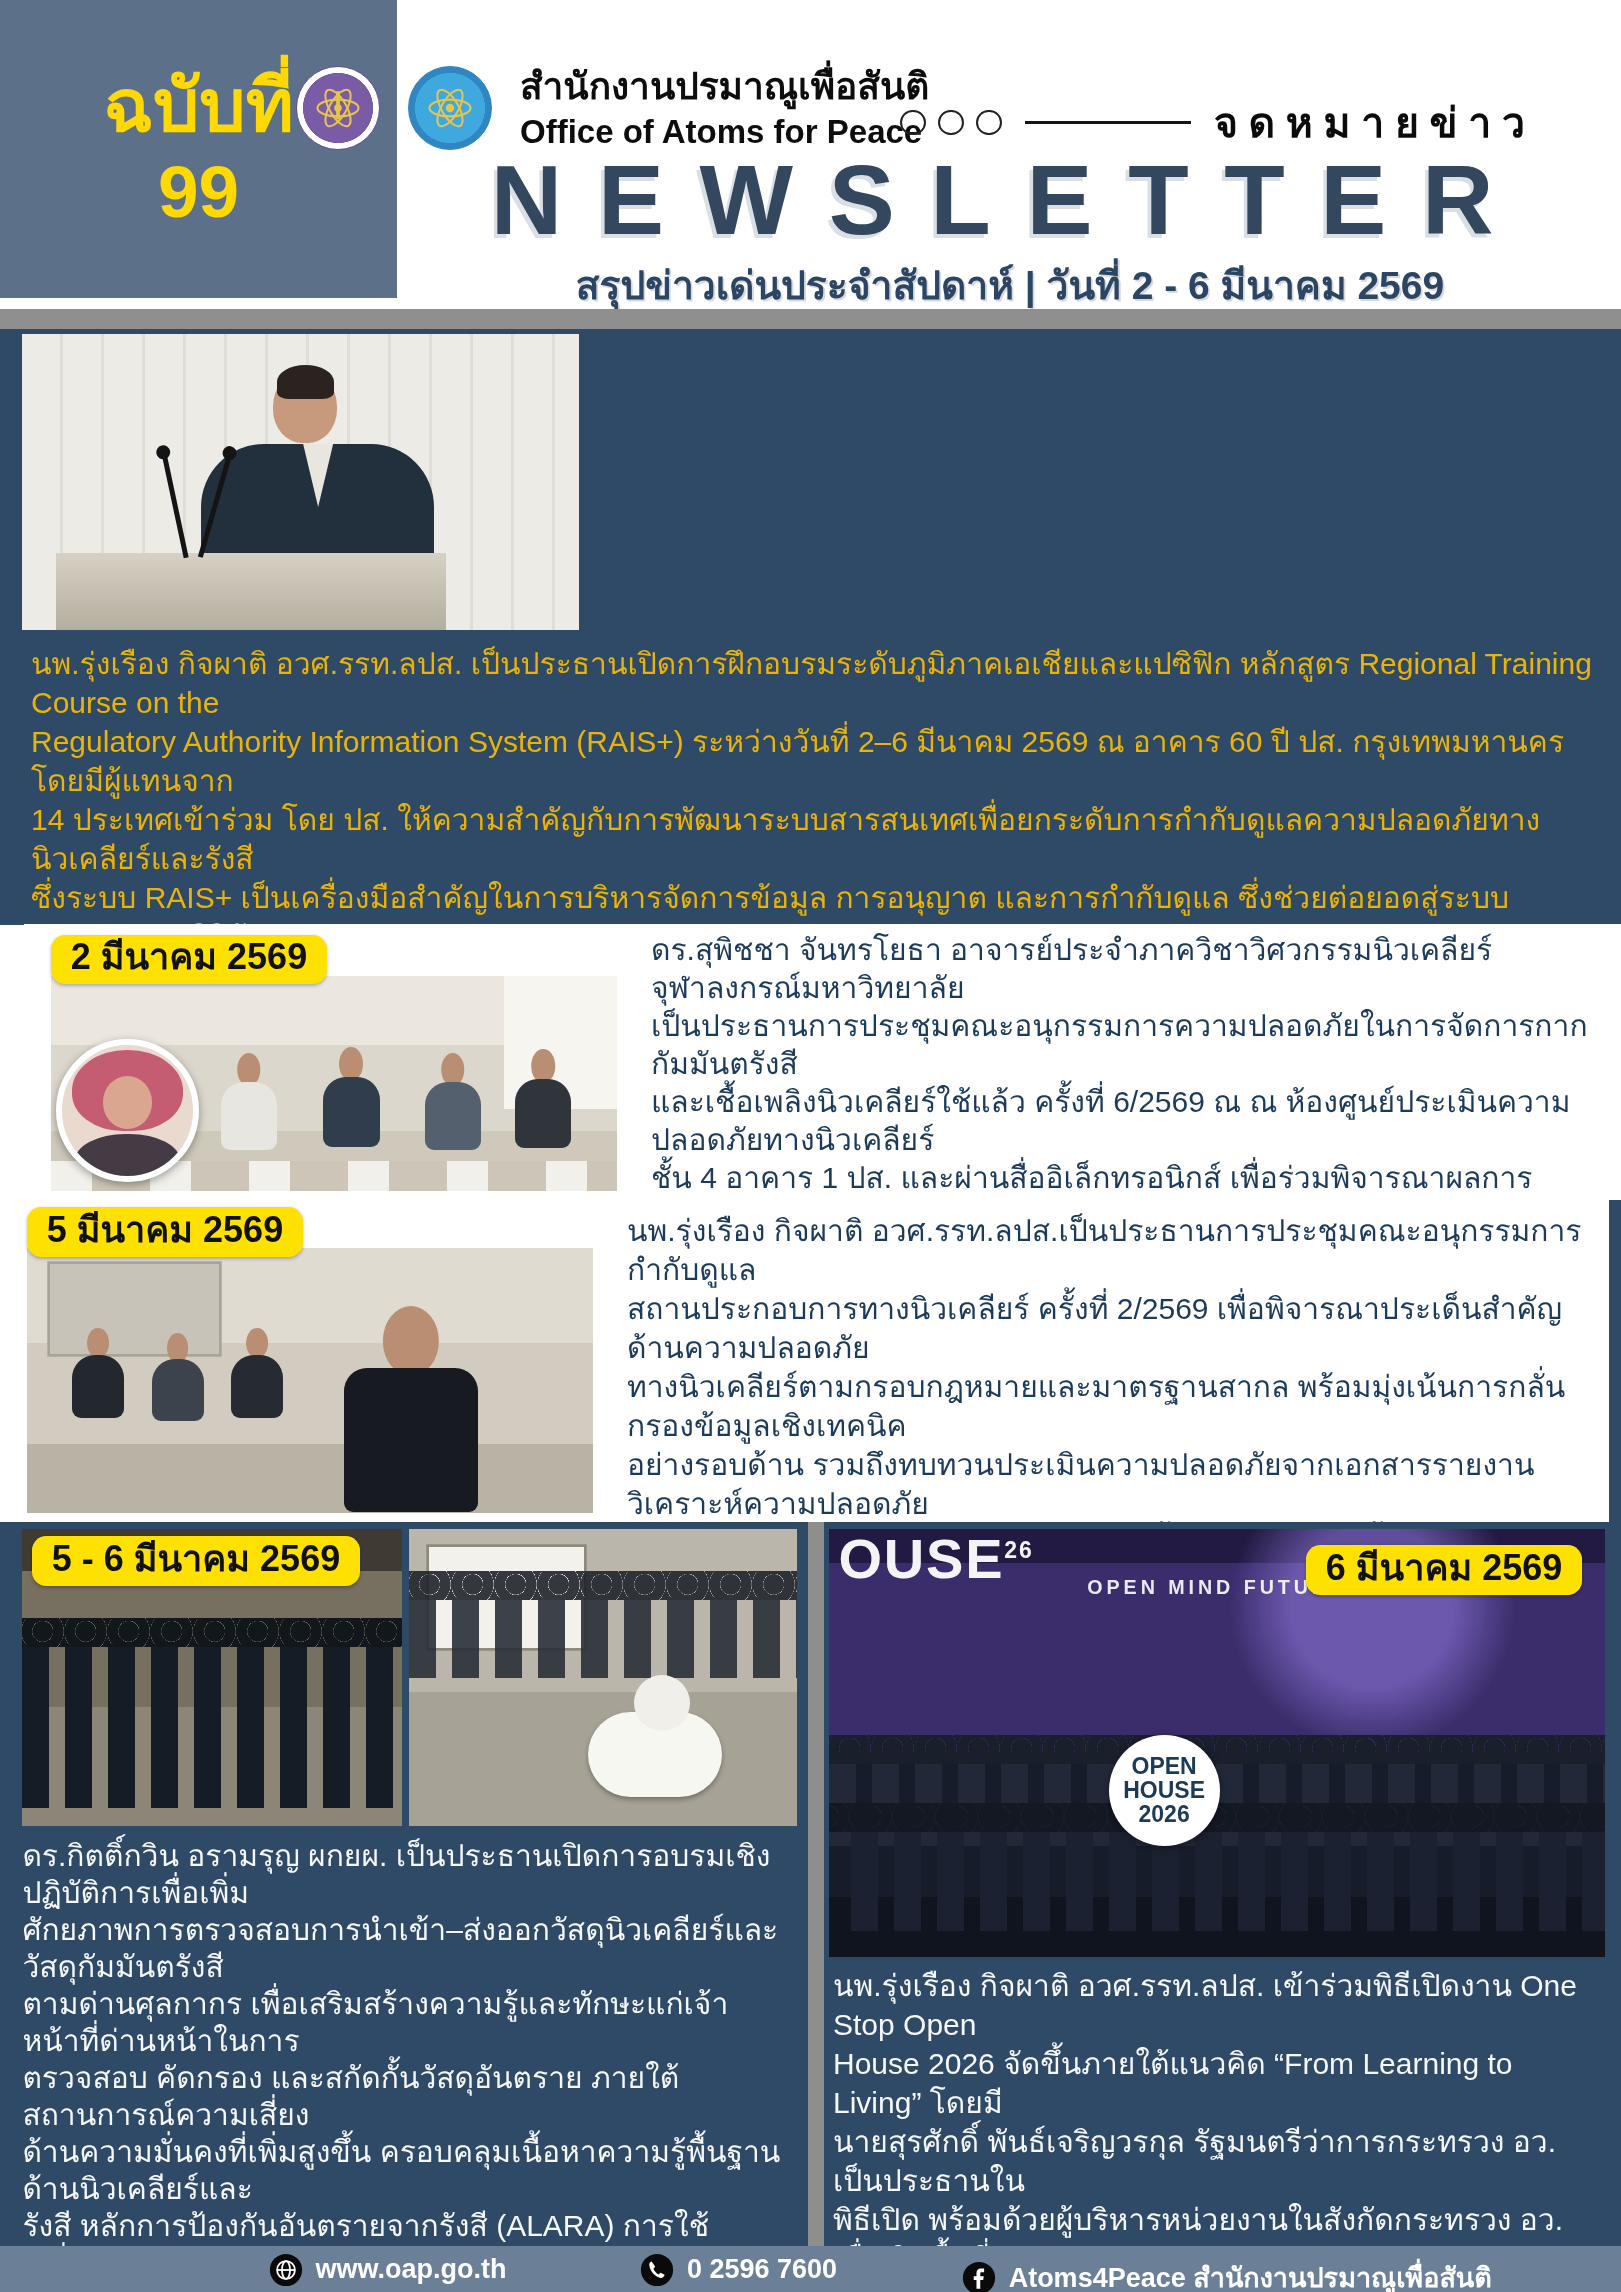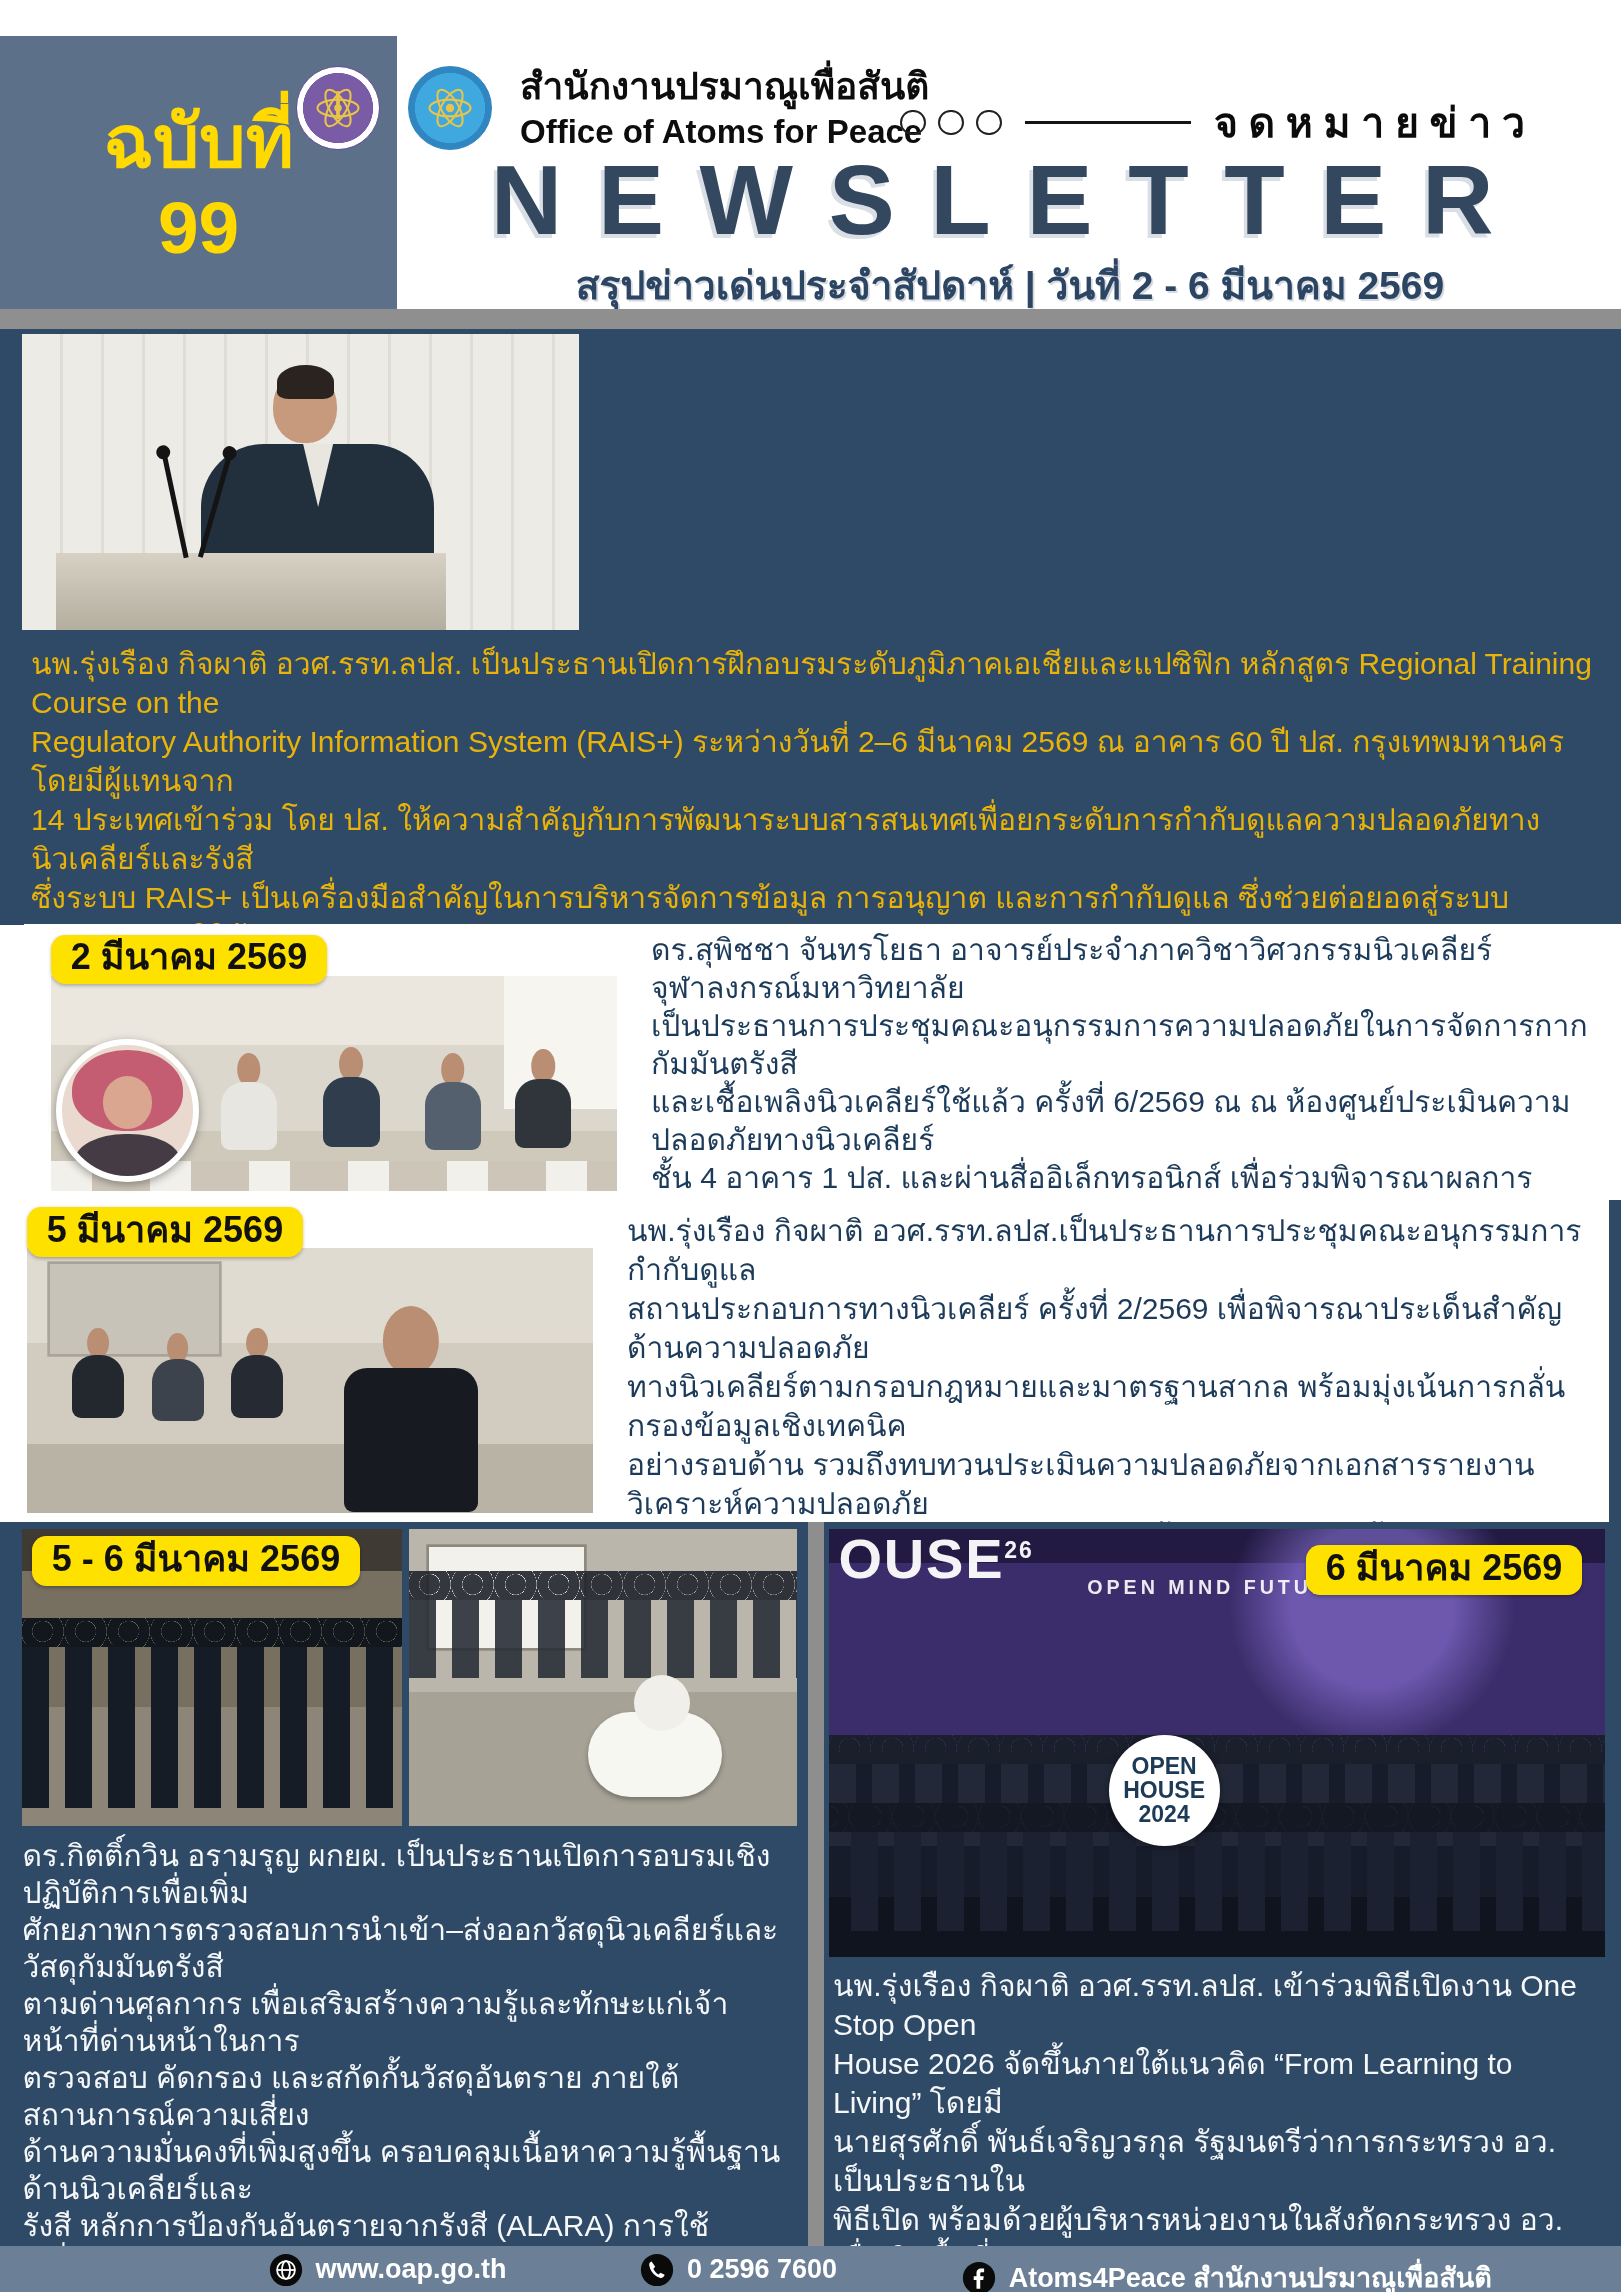--- a/index.html
+++ b/index.html
@@ -1,21 +1,21 @@
 <!DOCTYPE html>
 <html lang="th" style="font-size:14.3px"><head>
 <meta charset="utf-8">
 <style>
   html,body{margin:0;padding:0;background:#777;}
   .page{position:relative;width:1621px;height:2293px;overflow:hidden;background:#ffffff;
         font-family:"Liberation Sans","DejaVu Sans",sans-serif;}
 
   
   .issue-box{position:absolute;left:0;top:0;width:397px;height:298px;background:#5d7089;
-             display:flex;flex-direction:column;align-items:center;justify-content:center;gap:5.4px;margin-top:36px;}
+             display:flex;flex-direction:column;align-items:center;justify-content:center;gap:5.4px;}
   .issue-label,.issue-number{color:#ffd900;font-weight:700;font-size:73px;line-height:1.1;text-align:center;}
   .brand{position:absolute;left:296px;top:41px;display:flex;align-items:center;gap:28px;height:134px;}
   .logo{width:82px;height:82px;border-radius:50%;display:flex;align-items:center;justify-content:center;flex:0 0 auto;}
   .logo-purple{background:radial-gradient(circle at 50% 50%, #7a5ca6 0 60%, #ffffff 61% 76%, #8266ab 77%);border:1.8px solid #6b4f96;}
   .logo-blue{background:radial-gradient(circle at 50% 50%, #3fa9df 0 60%, #2f86c0 61% 76%, #cfe9f7 77%);border:1.8px solid #2f86c0;}
   .org-names{display:flex;flex-direction:column;justify-content:center;line-height:1.25;}
   .org-th{font-size:37px;font-weight:700;color:#0d0d0d;}
   .org-en{font-size:33px;font-weight:700;color:#0d0d0d;}
   .masthead-th-row{position:absolute;left:900px;top:90px;display:flex;align-items:center;gap:12.5px;}
   .dot{width:21.5px;height:21.5px;border:2.2px solid #222;border-radius:50%;flex:0 0 auto;}
@@ -264,21 +264,21 @@
     </div>
 
     <div class="b-right">
       <div class="ph ph-oh">
         <div class="oh-frag"><span>OUSE</span><sup>26</sup></div>
         <div class="oh-caption">OPEN MIND FUTURE</div>
         <div class="crowd-row oh-crowd-back"></div>
         <div class="crowd-row oh-crowd-front"></div>
         <div class="oh-logo story-text">OPEN
 HOUSE
-2024</div>
+2026</div>
         <div class="badge badge-s5">6 มีนาคม 2569</div>
       </div>
       <div class="b-right-text story-text">นพ.รุ่งเรือง กิจผาติ อวศ.รรท.ลปส. เข้าร่วมพิธีเปิดงาน One Stop Open
 House 2026 จัดขึ้นภายใต้แนวคิด “From Learning to Living” โดยมี
 นายสุรศักดิ์ พันธ์เจริญวรกุล รัฐมนตรีว่าการกระทรวง อว. เป็นประธานใน
 พิธีเปิด พร้อมด้วยผู้บริหารหน่วยงานในสังกัดกระทรวง อว. เพื่อเปิดพื้นที่
 การเรียนรู้และแนะแนวเส้นทางการศึกษา–อาชีพอย่างครบวงจร เชื่อมโยง
 การเรียนรู้กับการดำรงชีวิตและการทำงานในอนาคต ณ ศูนย์การประชุม
 แห่งชาติสิริกิติ์ Hall 1 – 2 ชั้น G</div>
     </div>

